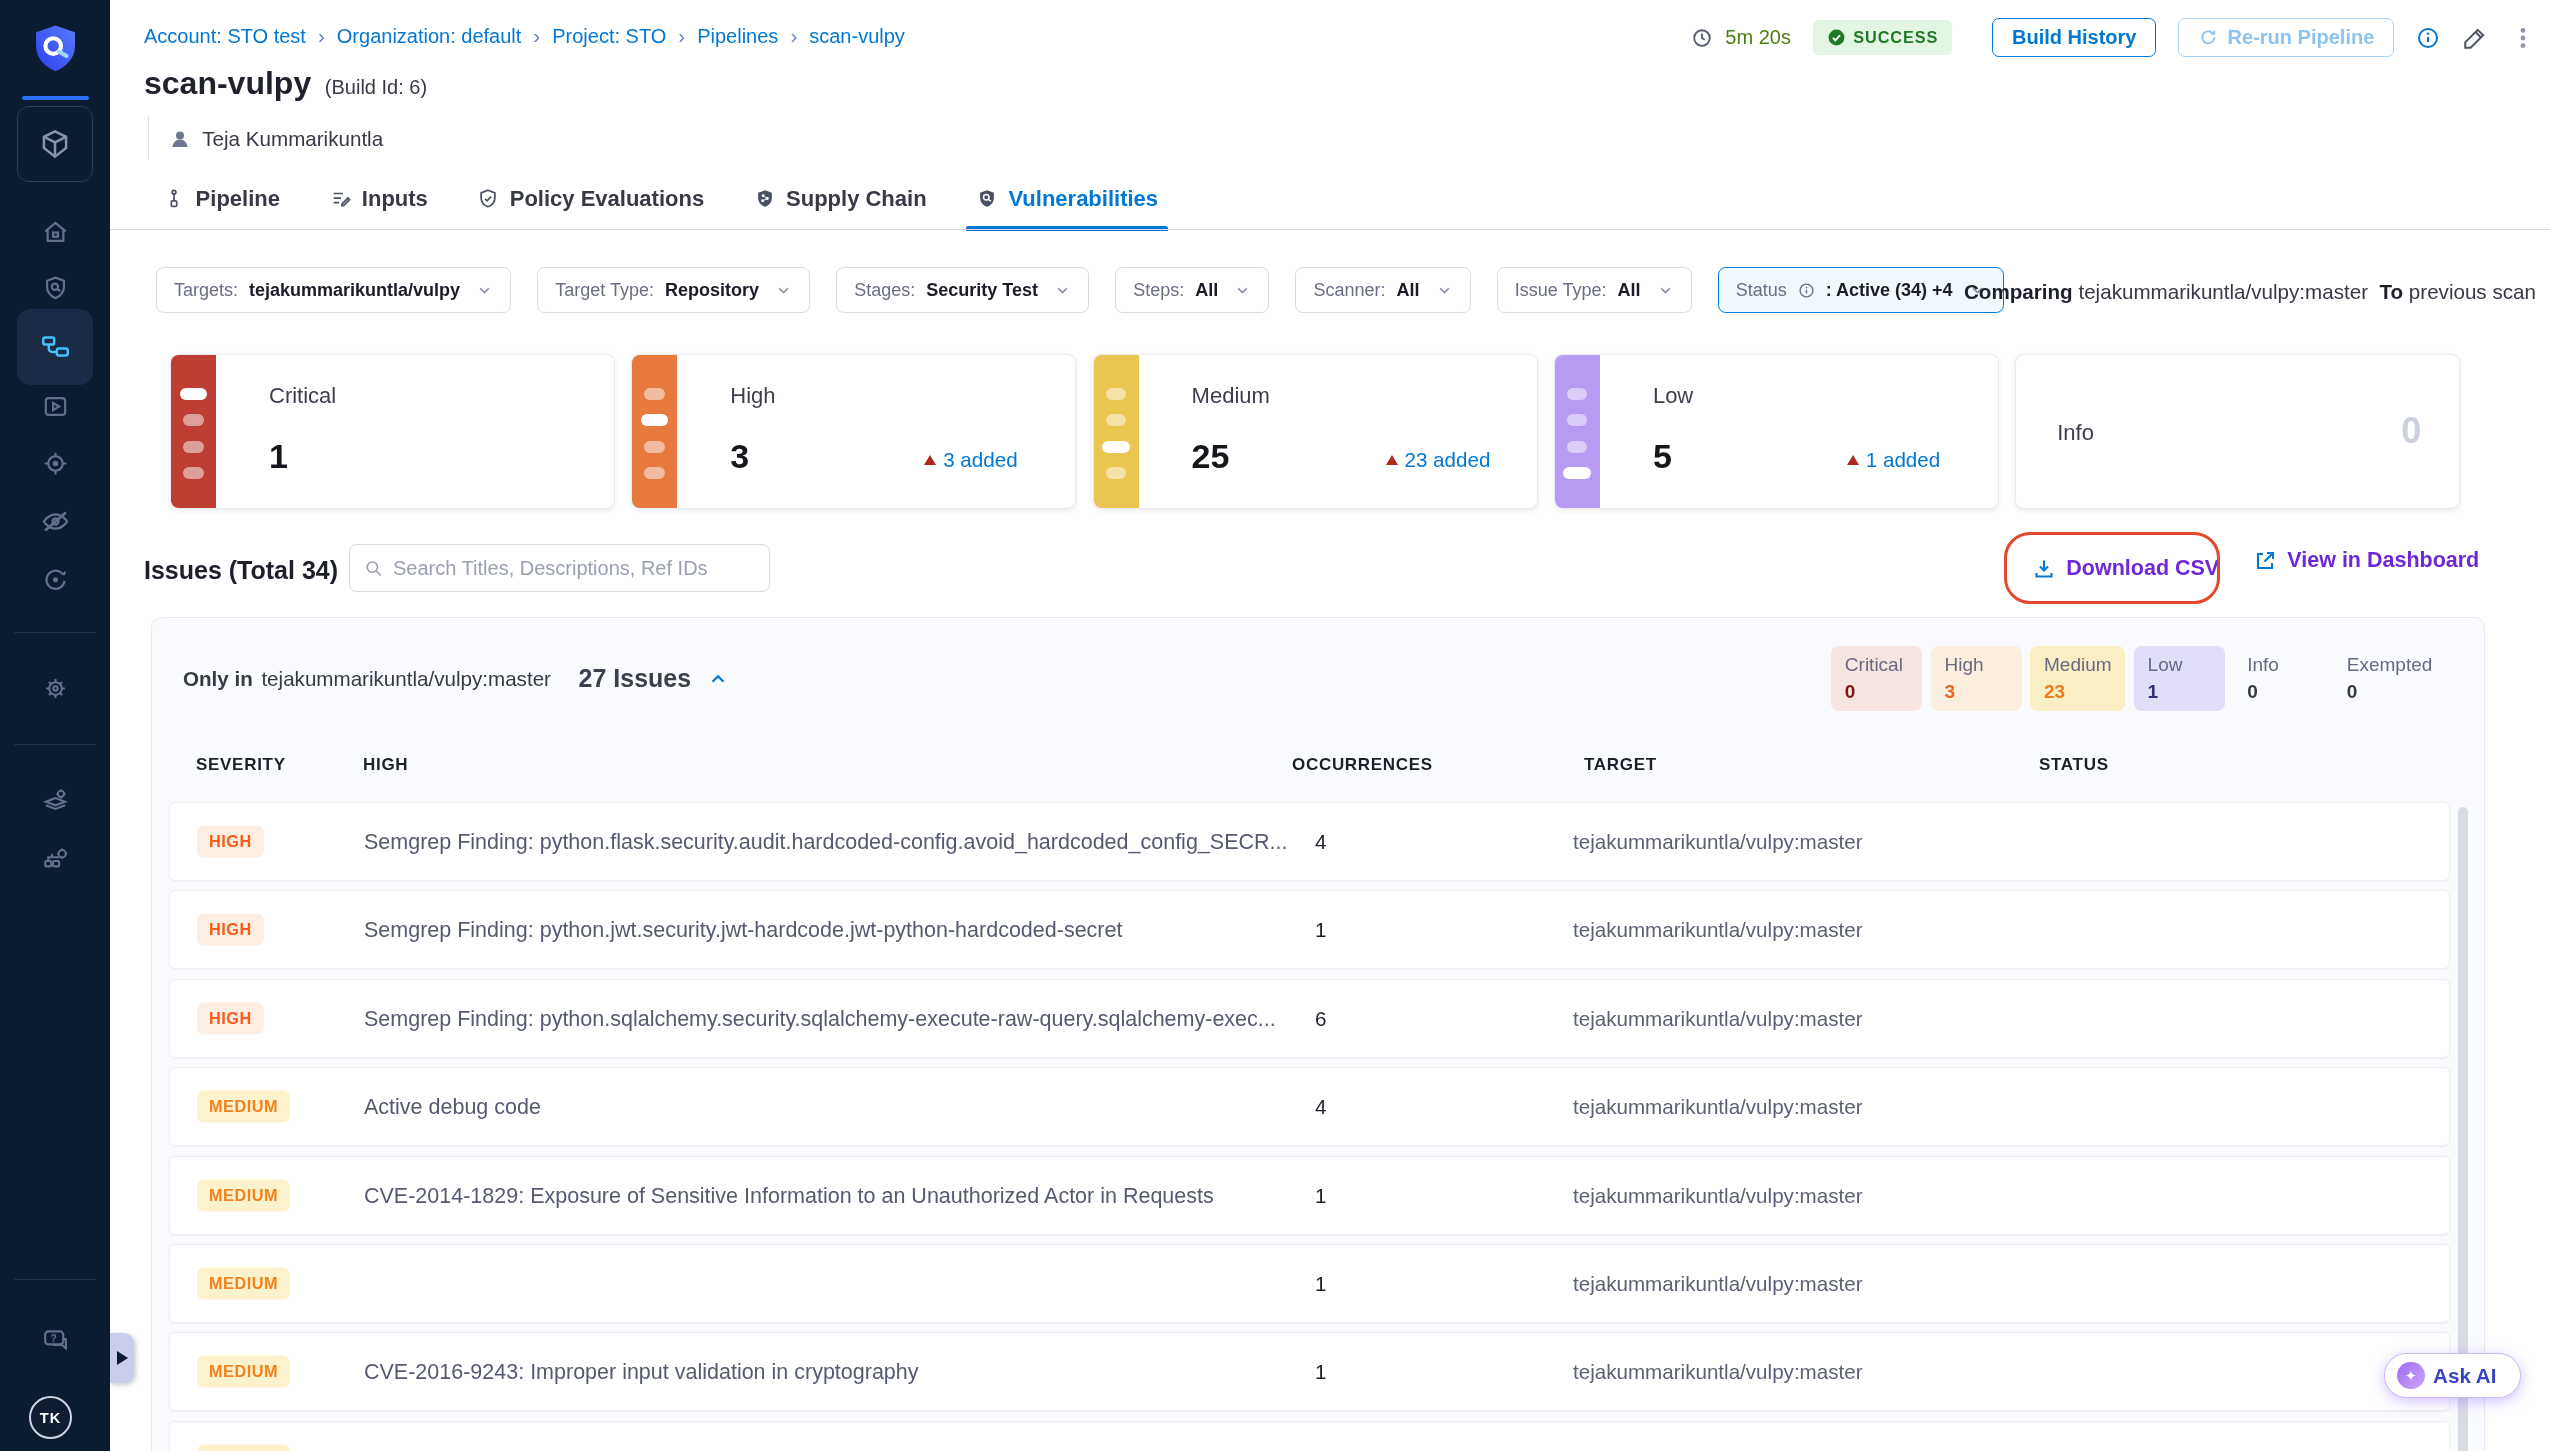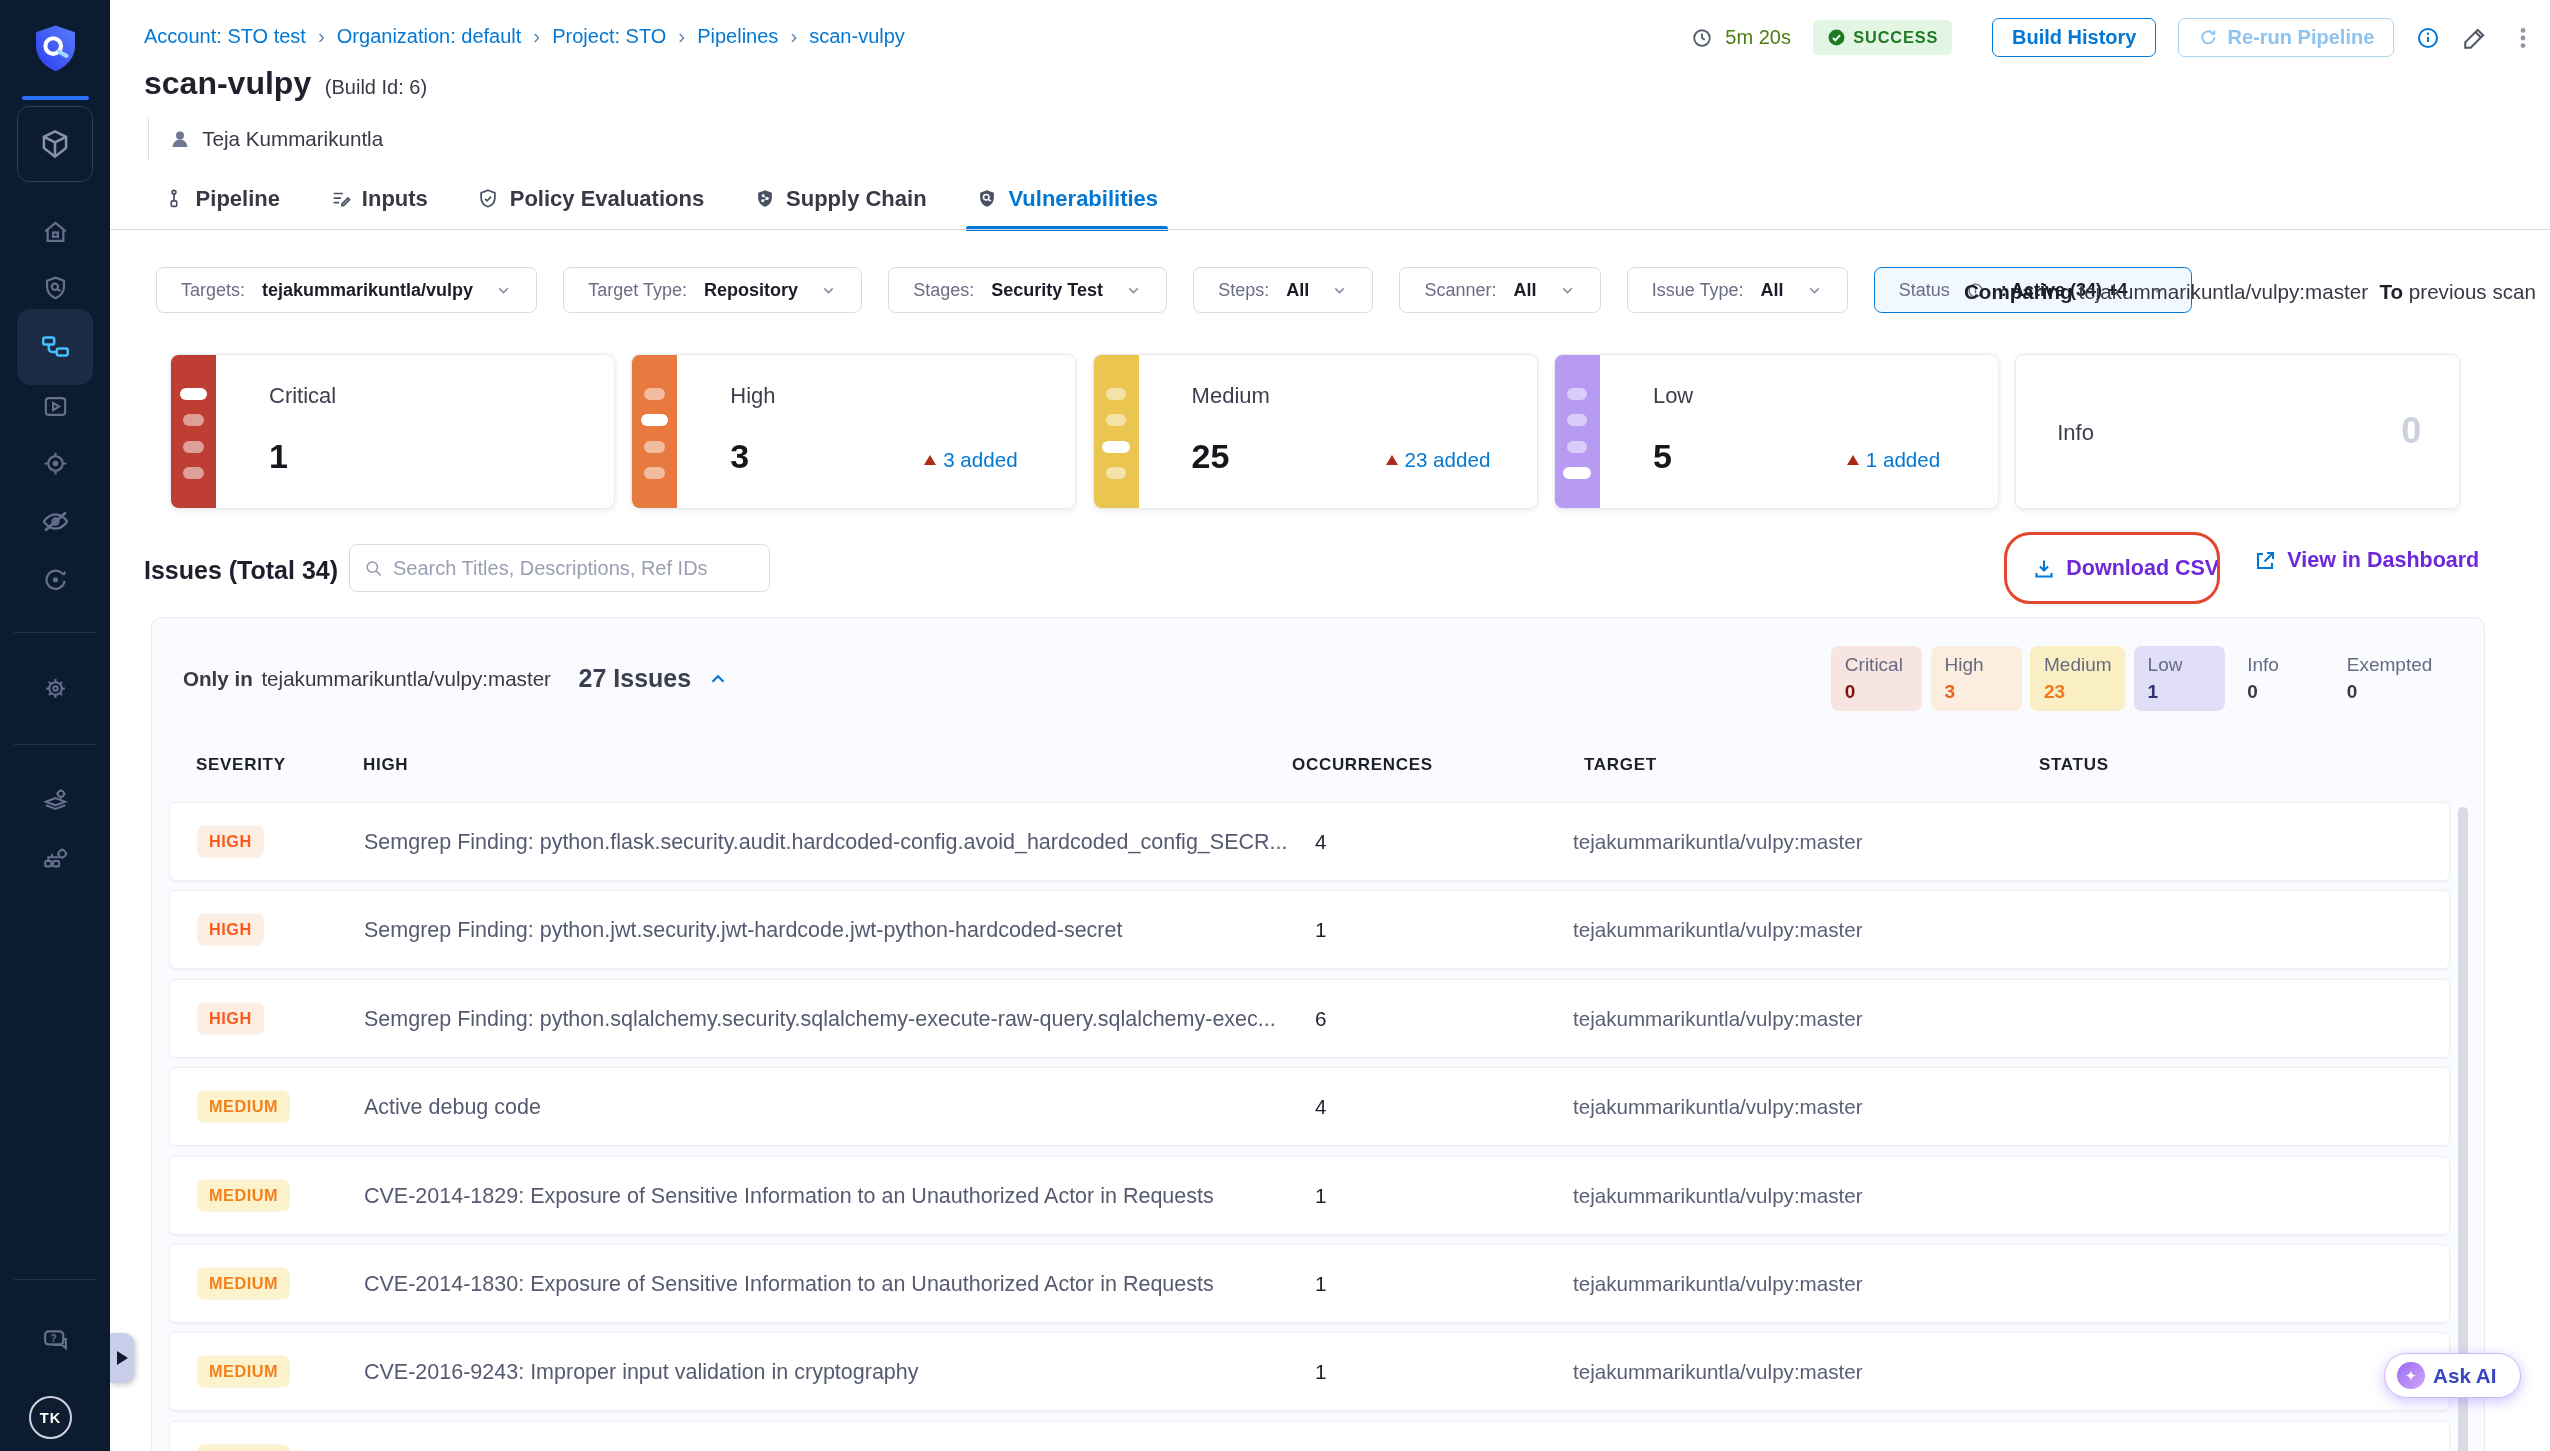--- a/index.html
+++ b/index.html
@@ -53,21 +53,21 @@
   
   .tabs { position:absolute; left:43px; top:177px; display:flex; gap:29px; }
   .tab { display:flex; align-items:center; gap:10.3px; font-size:22px; font-weight:600; color:#383946;
          padding:8.6px 10.3px 19px 10.3px; position:relative; cursor:pointer; }
   .tab.active { color:#0278d5; }
   .tab.active .tab-underline { position:absolute; left:0; right:0; bottom:0; height:4.3px; background:#0278d5; border-radius:2.6px 2.6px 0 0; }
   .tabs-border { position:absolute; left:0; top:229px; width:2440px; height:0.9px; background:#d9dae5; }
 
   
   .filters { position:absolute; left:46px; top:267px; display:flex; gap:26px; align-items:center; }
-  .pill { display:flex; align-items:center; gap:17px; height:46px; padding:0 24px; border:1.7px solid #d9dae5;
+  .pill { display:flex; align-items:center; gap:11px; height:46px; padding:0 17px; border:1.7px solid #d9dae5;
           border-radius:7.7px; font-size:18px; background:#fff; cursor:pointer; white-space:nowrap; }
   .pill .plabel { color:#6b6d85; }
   .pill .pvalue { color:#1c1c28; font-weight:bold; }
   .pill .chev { margin-left:5.2px; color:#8a8fa3; }
   .pill.status-pill { border-color:#0278d5; background:#f1f9ff; }
   .comparing { position:absolute; left:1854px; top:280px; font-size:20.6px; color:#383946; white-space:nowrap; }
   .comparing b { color:#1d1f2b; }
 
   
   .cards { position:absolute; left:60px; top:354px; display:flex; gap:16.3px; }
@@ -598,21 +598,20 @@
       <span class="cell-target">tejakummarikuntla/vulpy:master</span>
     </div>
     <div class="issue-row" style="top:538px;">
       <span class="sev-badge sev-medium">MEDIUM</span>
       <span class="cell-issue">CVE-2014-1829: Exposure of Sensitive Information to an Unauthorized Actor in Requests</span>
       <span class="cell-occ">1</span>
       <span class="cell-target">tejakummarikuntla/vulpy:master</span>
     </div>
     <div class="issue-row" style="top:626px;">
       <span class="sev-badge sev-medium">MEDIUM</span>
-      <span class="cell-issue">CVE-2014-1830: Exposure of Sensitive Information to an Unauthorized Actor in Requests</span>
       <span class="cell-occ">1</span>
       <span class="cell-target">tejakummarikuntla/vulpy:master</span>
     </div>
     <div class="issue-row" style="top:714px;">
       <span class="sev-badge sev-medium">MEDIUM</span>
       <span class="cell-issue">CVE-2016-9243: Improper input validation in cryptography</span>
       <span class="cell-occ">1</span>
       <span class="cell-target">tejakummarikuntla/vulpy:master</span>
     </div>
     <div class="issue-row" style="top:803px;">

